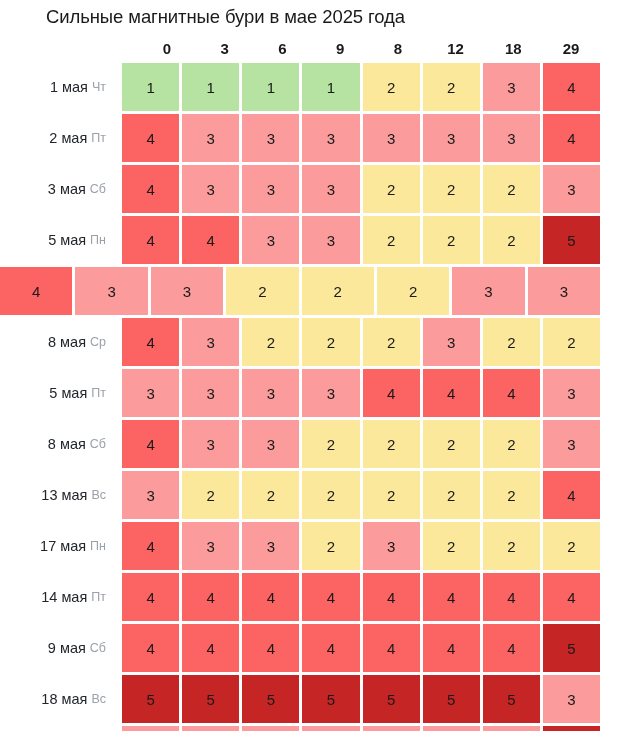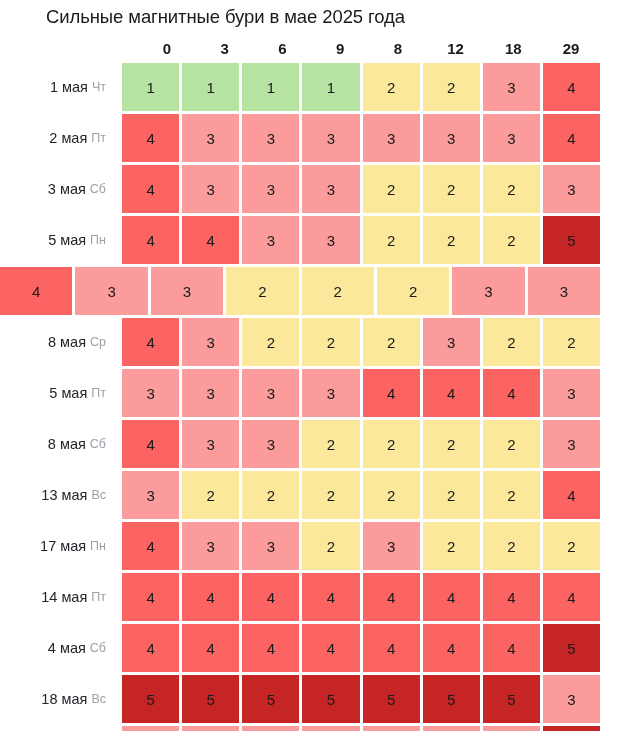--- a/index.html
+++ b/index.html
@@ -302,21 +302,21 @@
           <div class="cell" style="background: rgb(252, 99, 99);">4</div>
           <div class="cell" style="background: rgb(252, 99, 99);">4</div>
           <div class="cell" style="background: rgb(252, 99, 99);">4</div>
           <div class="cell" style="background: rgb(252, 99, 99);">4</div>
           <div class="cell" style="background: rgb(252, 99, 99);">4</div>
           <div class="cell" style="background: rgb(252, 99, 99);">4</div>
         </div>
       </div>
       <div class="heat-row">
         <div class="row-label">
-          <span class="day-date">4 мая</span>
+          <span class="day-date">9 мая</span>
           <span class="day-name">Сб</span>
         </div>
         <div class="cells">
           <div class="cell" style="background: rgb(252, 99, 99);">4</div>
           <div class="cell" style="background: rgb(252, 99, 99);">4</div>
           <div class="cell" style="background: rgb(252, 99, 99);">4</div>
           <div class="cell" style="background: rgb(252, 99, 99);">4</div>
           <div class="cell" style="background: rgb(252, 99, 99);">4</div>
           <div class="cell" style="background: rgb(252, 99, 99);">4</div>
           <div class="cell" style="background: rgb(252, 99, 99);">4</div>

